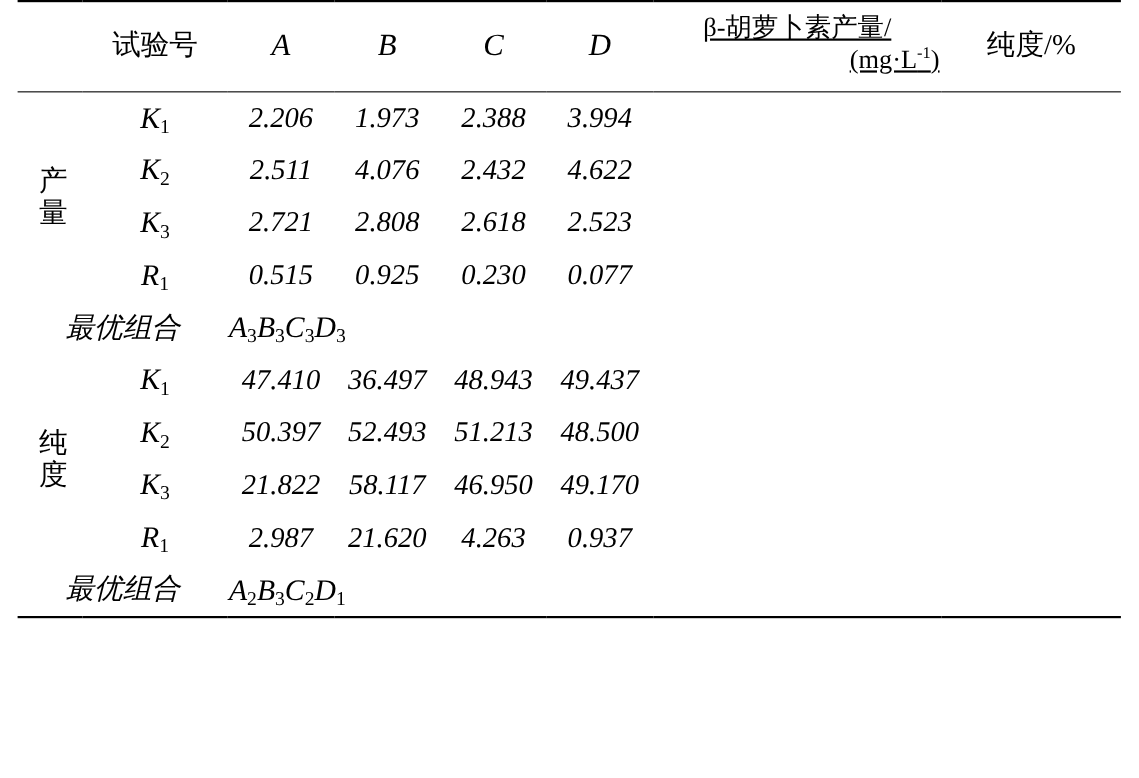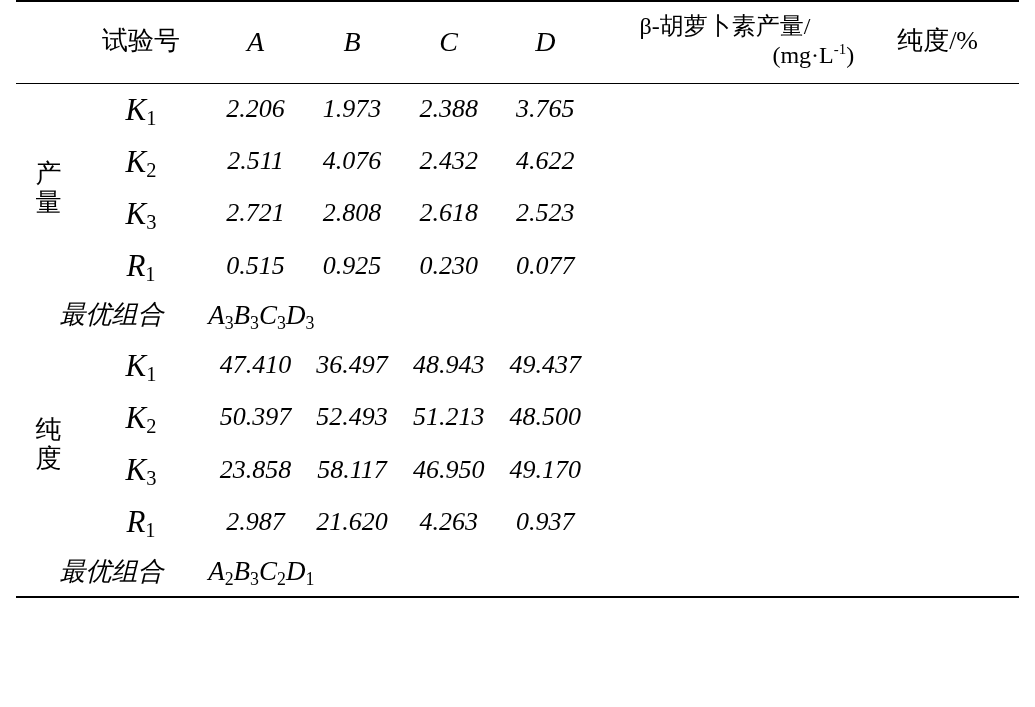--- a/index.html
+++ b/index.html
@@ -39,20 +39,21 @@
     padding: 10px 2px 12px 2px;
     line-height: 1.18;
   }
   thead th.italic-head {
     font-style: italic;
     font-size: 28px;
   }
   .hdr-two-line {
     font-size: 24px;
     line-height: 1.22;
+    text-decoration: underline;
   }
   .hdr-two-line .l2 {
     display: block;
     white-space: nowrap;
     text-align: right;
   }
   sup.sup {
     font-size: 0.62em;
     vertical-align: super;
     line-height: 0;
@@ -70,21 +71,21 @@
     text-align: center;
     vertical-align: middle;
     line-height: 1.12;
     padding: 0 0 0 6px;
   }
   td.group-label .gl {
     display: block;
   }
   td.rowname {
     font-style: italic;
-    font-size: 31px;
+    font-size: 27px;
   }
   td.rowname sub {
     font-style: normal;
     font-size: 0.66em;
     vertical-align: baseline;
     position: relative;
     top: 5px;
   }
   td.num {
     font-size: 26px;
@@ -151,21 +152,21 @@
 
       <tr>
         <td class="group-label" rowspan="4">
           <span class="gl">产</span>
           <span class="gl">量</span>
         </td>
         <td class="rowname"><span>K</span><sub>1</sub></td>
         <td class="num">2.206</td>
         <td class="num">1.973</td>
         <td class="num">2.388</td>
-        <td class="num">3.765</td>
+        <td class="num">3.994</td>
         <td class="num"></td>
         <td class="num"></td>
       </tr>
       <tr>
         <td class="rowname"><span>K</span><sub>2</sub></td>
         <td class="num">2.511</td>
         <td class="num">4.076</td>
         <td class="num">2.432</td>
         <td class="num">4.622</td>
         <td class="num"></td>
@@ -215,21 +216,21 @@
         <td class="rowname"><span>K</span><sub>2</sub></td>
         <td class="num">50.397</td>
         <td class="num">52.493</td>
         <td class="num">51.213</td>
         <td class="num">48.500</td>
         <td class="num"></td>
         <td class="num"></td>
       </tr>
       <tr>
         <td class="rowname"><span>K</span><sub>3</sub></td>
-        <td class="num">23.858</td>
+        <td class="num">21.822</td>
         <td class="num">58.117</td>
         <td class="num">46.950</td>
         <td class="num">49.170</td>
         <td class="num"></td>
         <td class="num"></td>
       </tr>
       <tr>
         <td class="rowname"><span>R</span><sub>1</sub></td>
         <td class="num">2.987</td>
         <td class="num">21.620</td>

